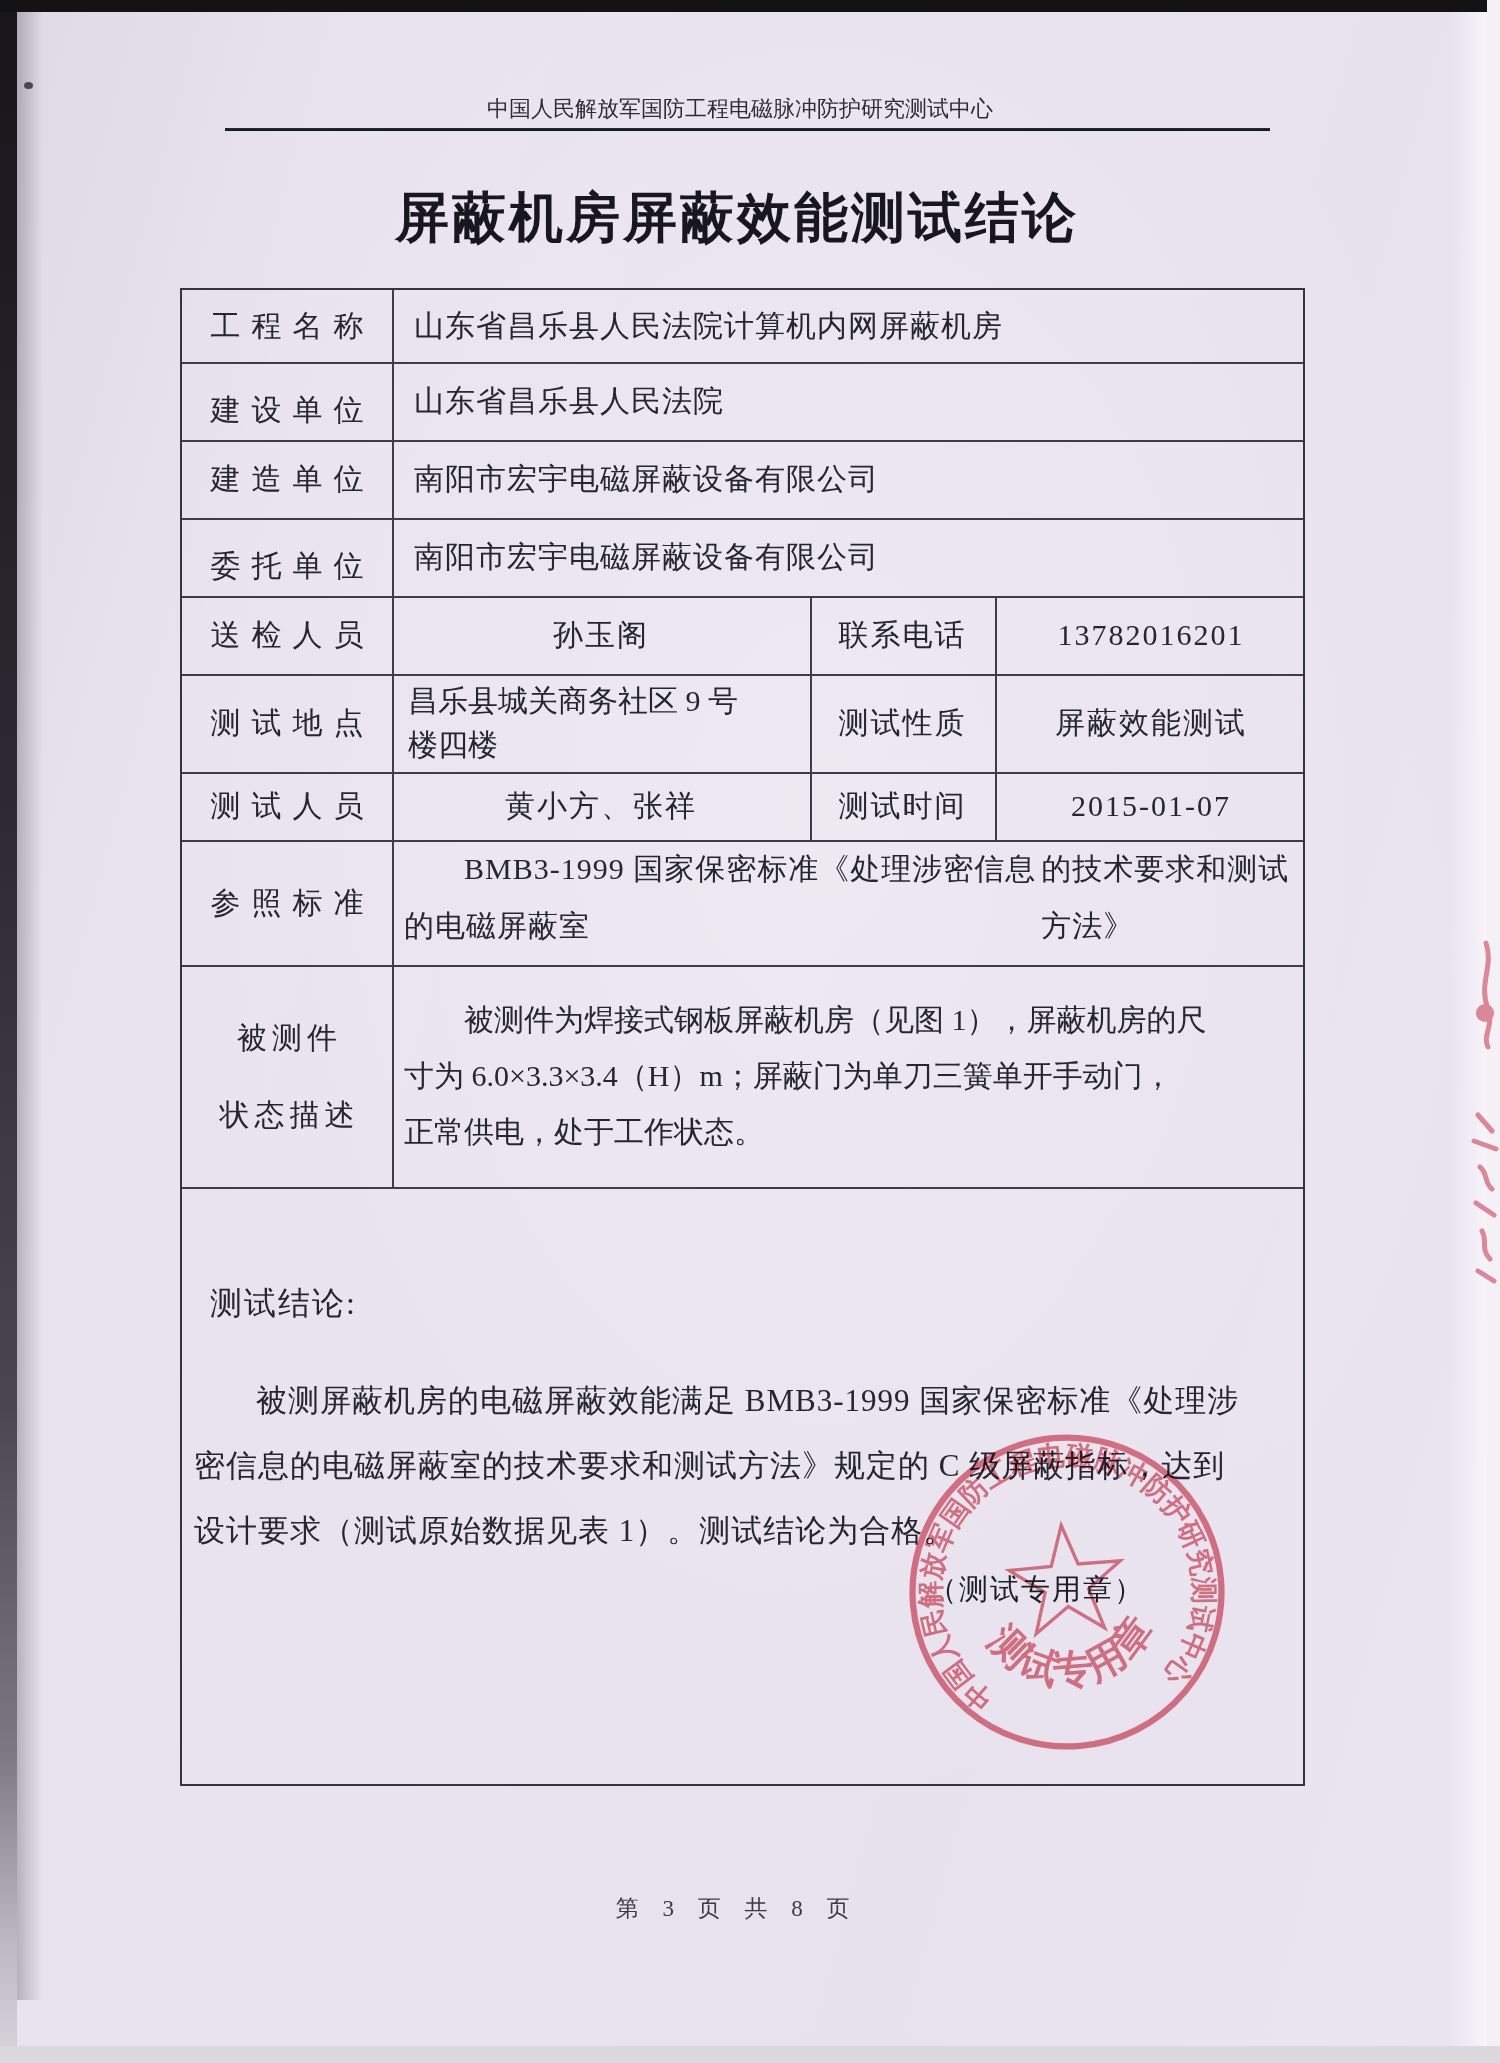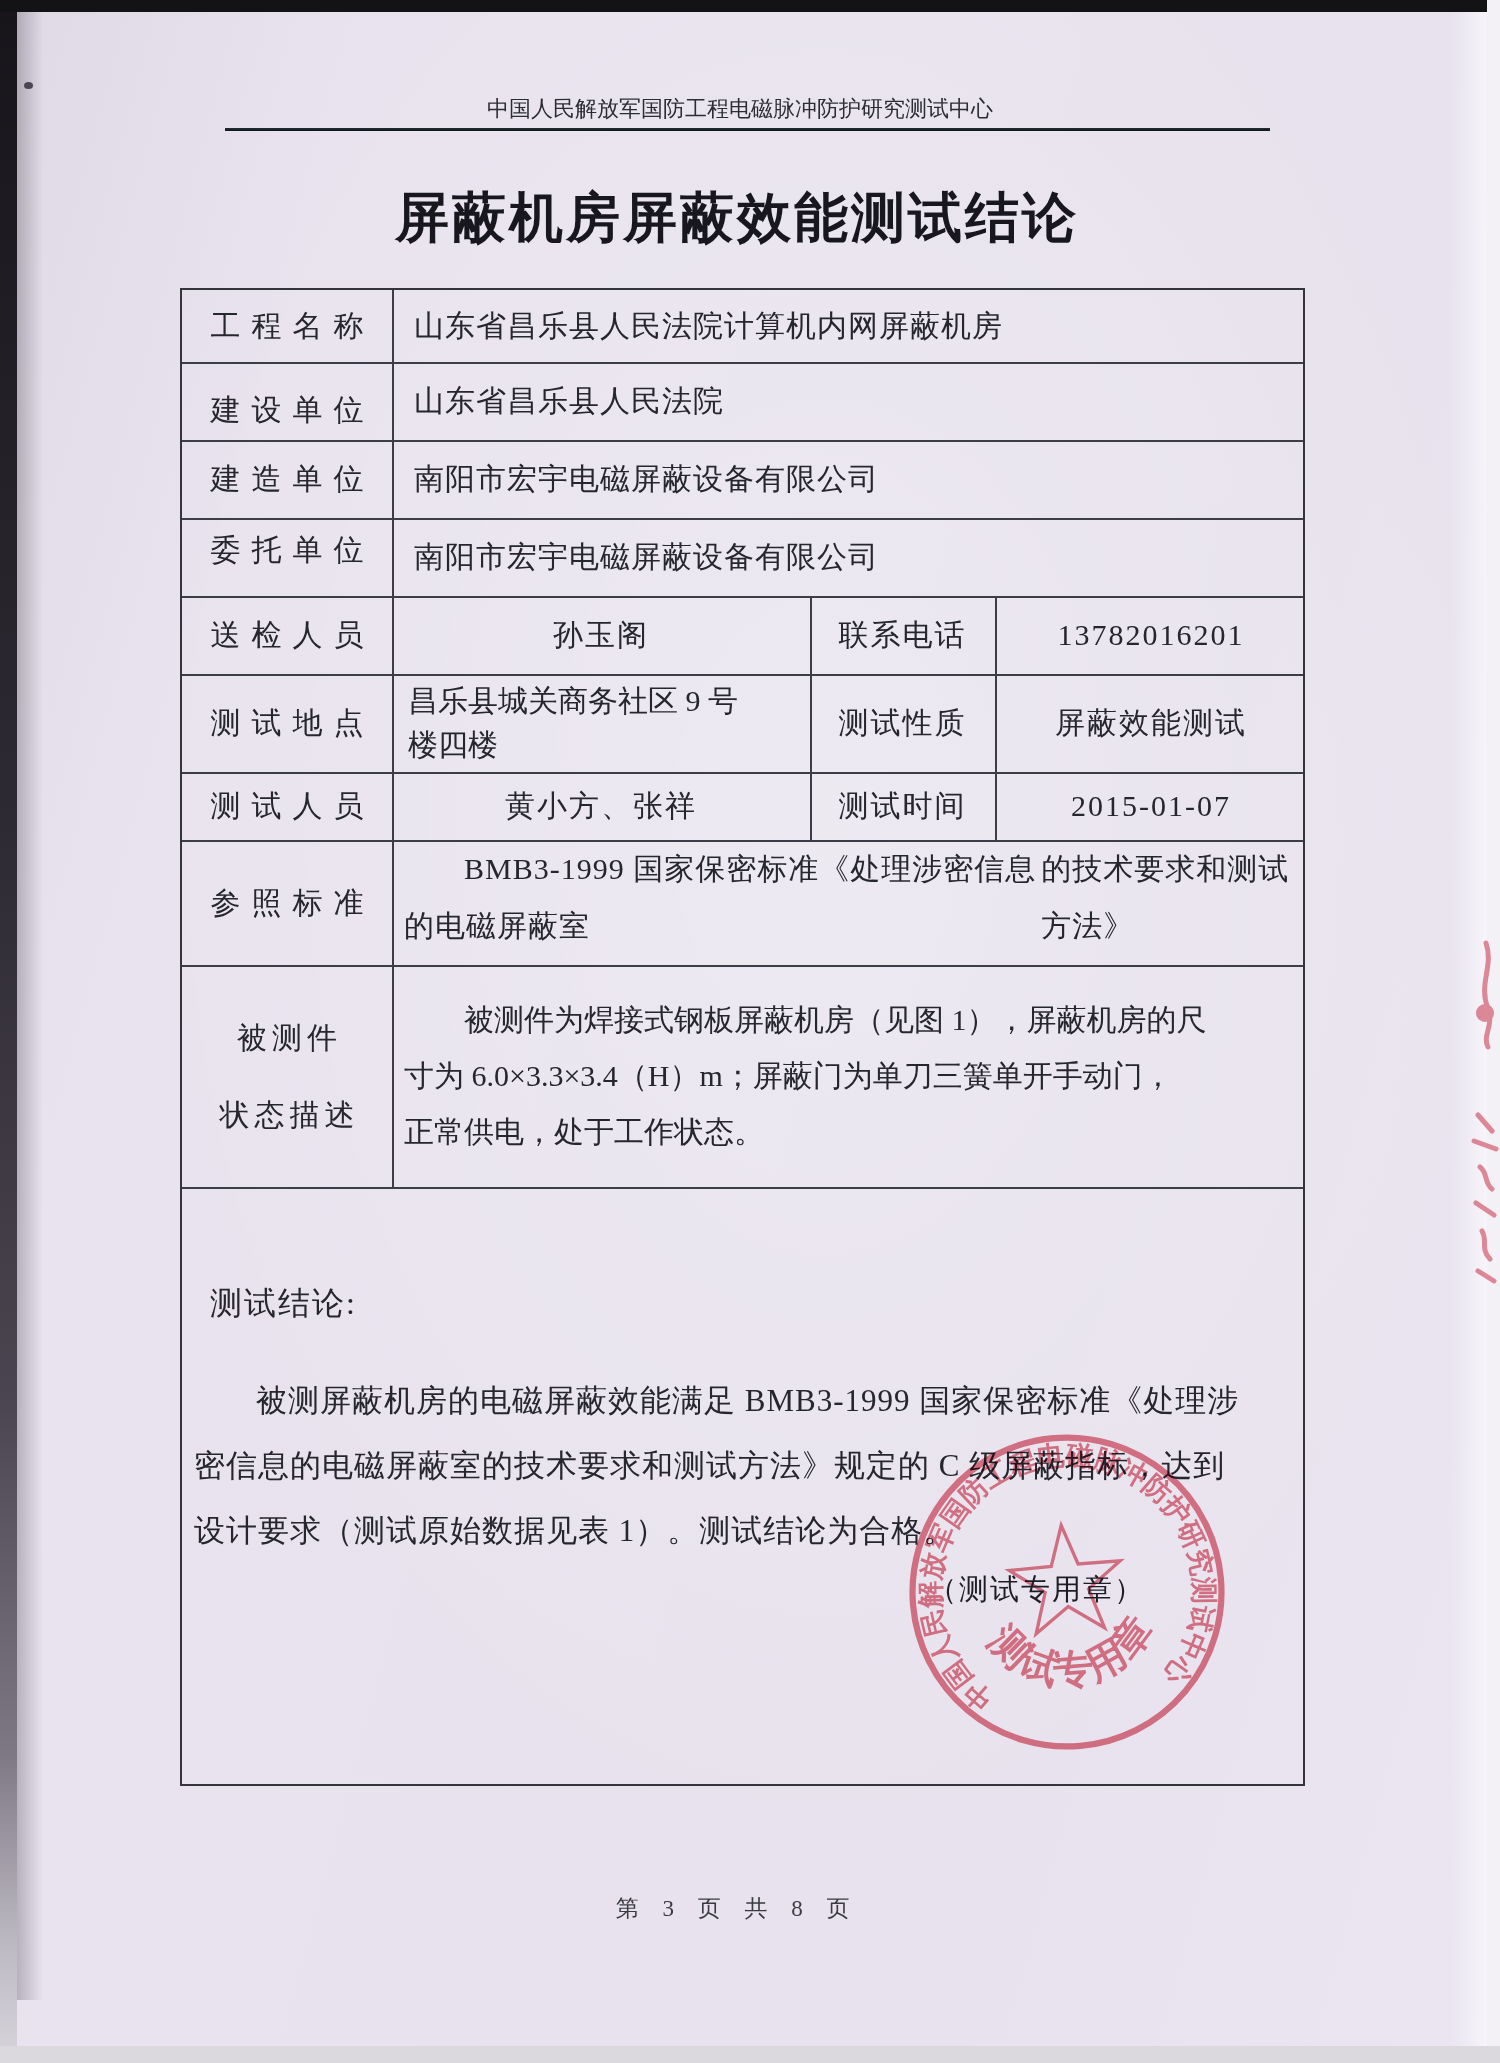--- a/index.html
+++ b/index.html
@@ -44,21 +44,21 @@
   .vl.v3{left:813px;top:306px;height:246px;}
 
   .cell{position:absolute;display:flex;align-items:center;font-size:30px;line-height:1.25;box-sizing:border-box;}
   .lab{justify-content:center;letter-spacing:11px;text-indent:11px;}
   .ctr{justify-content:center;letter-spacing:2px;}
   .lft{justify-content:flex-start;padding-left:22px;letter-spacing:1px;}
   
   .c-l0{left:0;top:0;width:210px;height:72px;}    .c-v0{left:210px;top:0;width:915px;height:72px;}
   .c-l1{left:0;top:72px;width:210px;height:96px;text-align:right;} .c-v1{left:210px;top:72px;width:915px;height:78px;}
   .c-l2{left:0;top:150px;width:210px;height:78px;}.c-v2{left:210px;top:150px;width:915px;height:78px;}
-  .c-l3{left:0;top:228px;width:210px;height:64px;text-align:center;}.c-v3{left:210px;top:228px;width:915px;height:78px;}
+  .c-l3{left:0;top:244px;width:210px;height:64px;text-align:center;}.c-v3{left:210px;top:228px;width:915px;height:78px;}
   
   .c-l4{left:0;top:306px;width:210px;height:78px;} .c-v4{left:210px;top:306px;width:418px;height:78px;}
   .c-l4b{left:628px;top:306px;width:185px;height:78px;letter-spacing:2px;}
   .c-v4b{left:813px;top:306px;width:312px;height:78px;}
   .c-l5{left:0;top:384px;width:210px;height:98px;} .c-v5{left:210px;top:384px;width:418px;height:98px;flex-direction:column;align-items:flex-start;justify-content:center;padding-left:16px;line-height:44px;}
   .c-l5b{left:628px;top:384px;width:185px;height:98px;letter-spacing:2px;}
   .c-v5b{left:813px;top:384px;width:312px;height:98px;}
   .c-l6{left:0;top:482px;width:210px;height:68px;} .c-v6{left:210px;top:482px;width:418px;height:68px;}
   .c-l6b{left:628px;top:482px;width:185px;height:68px;letter-spacing:2px;}
   .c-v6b{left:813px;top:482px;width:312px;height:68px;}

